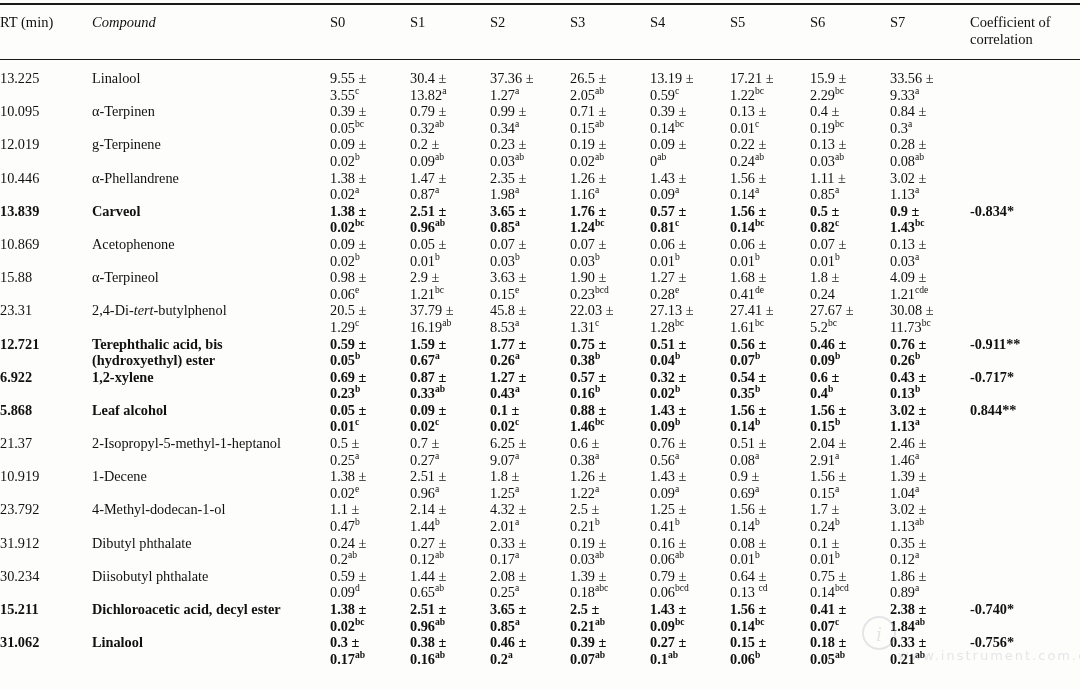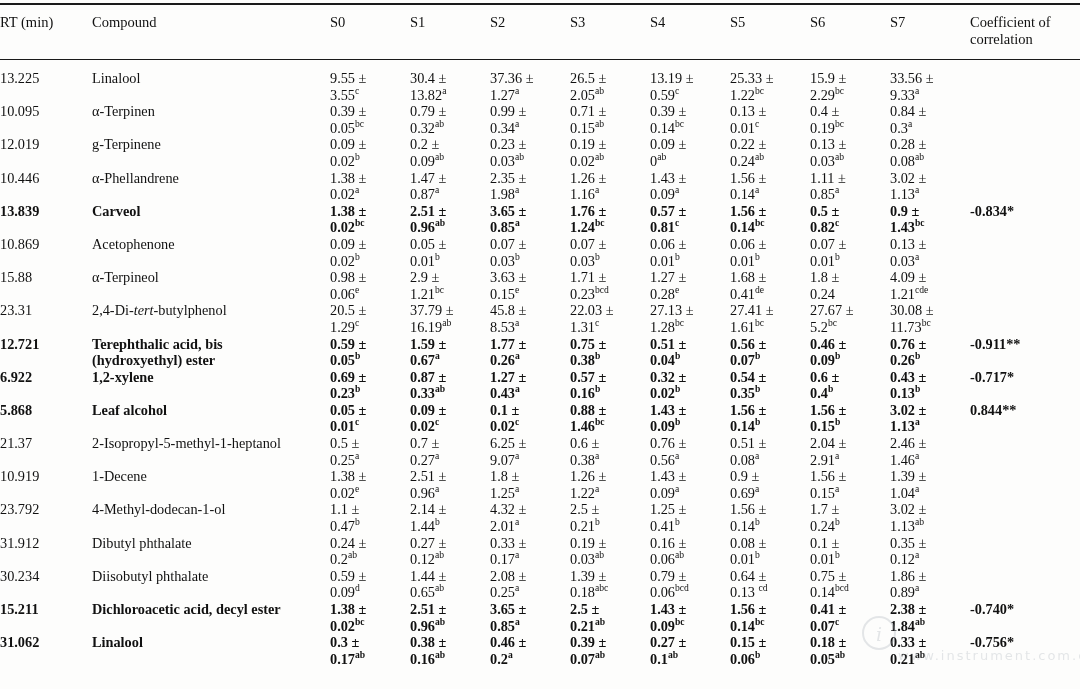--- a/index.html
+++ b/index.html
@@ -64,21 +64,21 @@
     line-height: 17px;
   }
 
   
   col.c-rt       { width: 92px; }
   col.c-cmp      { width: 238px; }
   col.c-s        { width: 80px; }
   col.c-coef     { width: 110px; }
 
   .pad-rt  { padding-left: 14px; }
-  .pad-cmp { padding-left: 0px; }
+  .pad-cmp { padding-left: 0px; font-style: italic; }
 
   
   tbody td {
     font-size: 14.3px;
     line-height: 16.6px;
     padding-top: 3px;
     padding-bottom: 3px;
   }
   tbody tr:first-child td { padding-top: 10px; }
 
@@ -202,21 +202,21 @@
           </td>
           <td class="val">
             <span class="val-line">26.5 ±</span>
             <span class="val-line">2.05<sup>ab</sup></span>
           </td>
           <td class="val">
             <span class="val-line">13.19 ±</span>
             <span class="val-line">0.59<sup>c</sup></span>
           </td>
           <td class="val">
-            <span class="val-line">25.33 ±</span>
+            <span class="val-line">17.21 ±</span>
             <span class="val-line">1.22<sup>bc</sup></span>
           </td>
           <td class="val">
             <span class="val-line">15.9 ±</span>
             <span class="val-line">2.29<sup>bc</sup></span>
           </td>
           <td class="val">
             <span class="val-line">33.56 ±</span>
             <span class="val-line">9.33<sup>a</sup></span>
           </td>
@@ -416,21 +416,21 @@
           </td>
           <td class="val">
             <span class="val-line">2.9 ±</span>
             <span class="val-line">1.21<sup>bc</sup></span>
           </td>
           <td class="val">
             <span class="val-line">3.63 ±</span>
             <span class="val-line">0.15<sup>e</sup></span>
           </td>
           <td class="val">
-            <span class="val-line">1.71 ±</span>
+            <span class="val-line">1.90 ±</span>
             <span class="val-line">0.23<sup>bcd</sup></span>
           </td>
           <td class="val">
             <span class="val-line">1.27 ±</span>
             <span class="val-line">0.28<sup>e</sup></span>
           </td>
           <td class="val">
             <span class="val-line">1.68 ±</span>
             <span class="val-line">0.41<sup>de</sup></span>
           </td>

